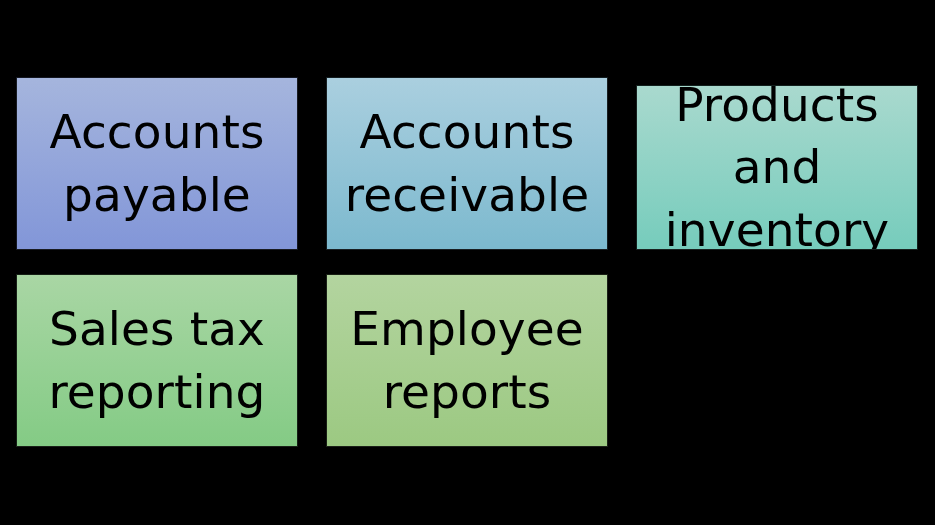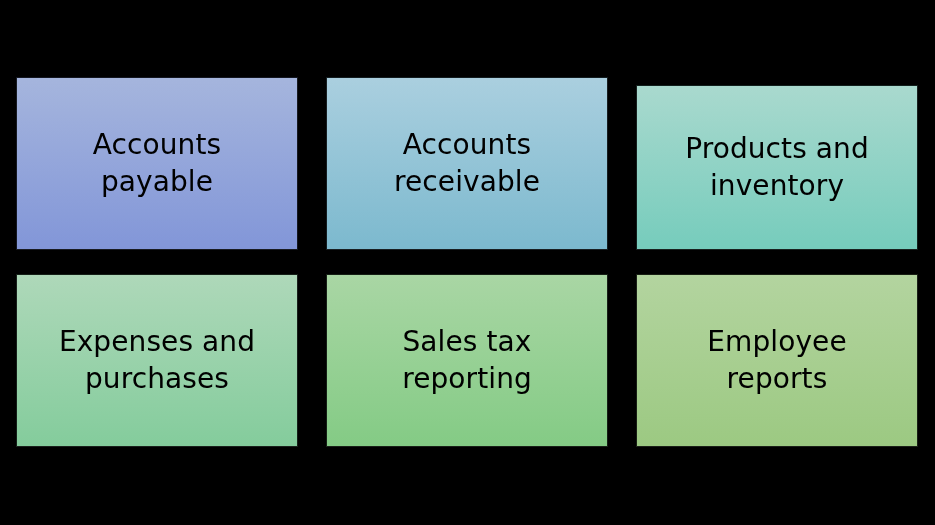--- a/index.html
+++ b/index.html
@@ -38,21 +38,21 @@
     position: relative;
     display: flex;
     align-items: center;
     justify-content: center;
     box-sizing: border-box;
     border: 1px solid rgba(0,0,0,0.85);
     overflow: hidden;
   }
 
   .card-label {
-    font-size: 28px;
+    font-size: 47px;
     line-height: 1.32;
     color: #000000;
     text-align: center;
     padding: 0 10px;
     letter-spacing: 0.1px;
     white-space: pre-line;
     font-weight: 400;
   }
 
   
@@ -77,24 +77,20 @@
     <div class="card card-1">
       <div class="card-label">Accounts
 receivable</div>
     </div>
 
     <div class="card card-2">
       <div class="card-label">Products and
 inventory</div>
     </div>
 
-    <div class="card card-3">
-      <div class="card-label">Expenses and
-purchases</div>
-    </div>
 
     <div class="card card-4">
       <div class="card-label">Sales tax
 reporting</div>
     </div>
 
     <div class="card card-5">
       <div class="card-label">Employee
 reports</div>
     </div>

